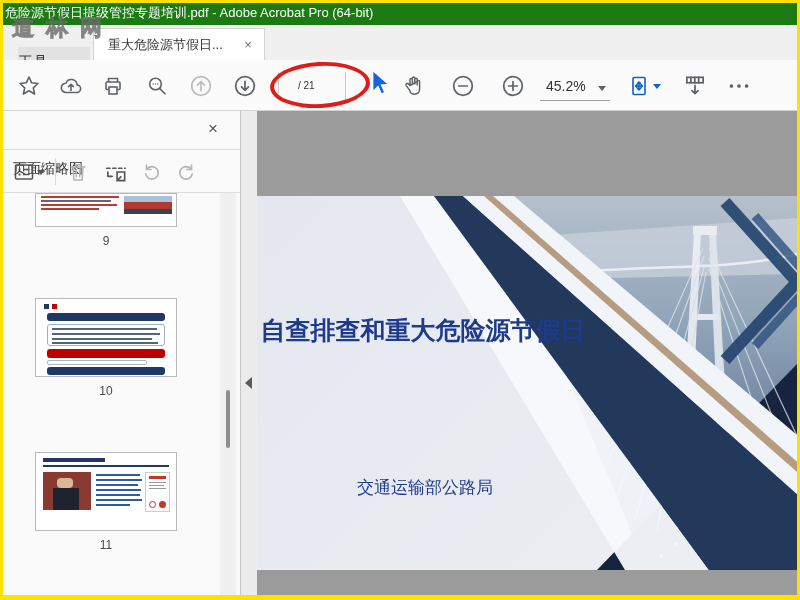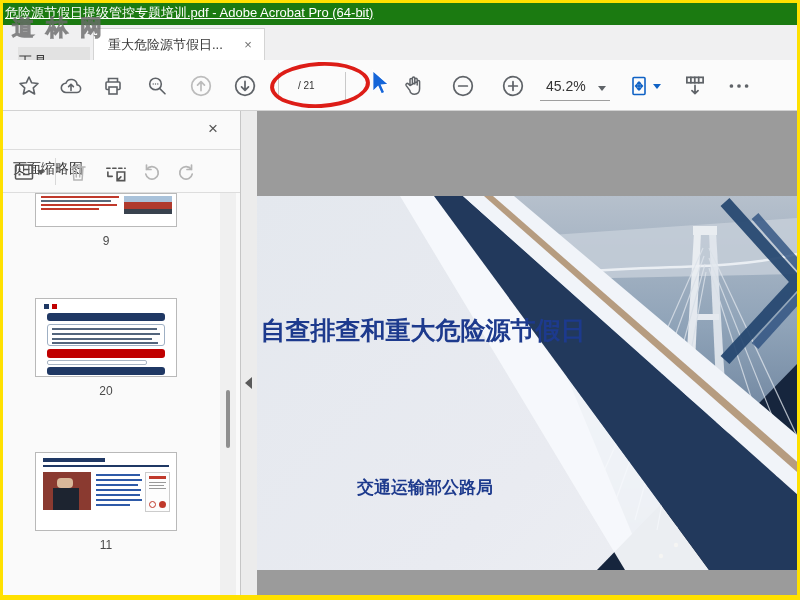--- a/index.html
+++ b/index.html
@@ -9,21 +9,21 @@
 
   
   .edge { position:absolute; background:#ffe100; z-index:60; }
   .edge.top    { left:0; top:0; width:800px; height:3px; }
   .edge.left   { left:0; top:0; width:3px; height:600px; }
   .edge.right  { left:797px; top:0; width:3px; height:600px; }
   .edge.bottom { left:0; top:595px; width:800px; height:5px; }
 
   
   .titlebar { position:absolute; left:0; top:0; width:800px; height:25px; background:#1b7a11; color:#fff;
-              font-size:13px; line-height:25px; padding-left:5px; white-space:nowrap; overflow:hidden;text-decoration:underline; }
+              font-size:13px; line-height:25px; padding-left:5px; white-space:nowrap; overflow:hidden; }
 
   
   .watermark { position:absolute; left:12px; top:13px; z-index:55; font-size:22px; font-weight:bold;
                letter-spacing:12px; color:rgba(255,255,255,0.08); -webkit-text-stroke:1px rgba(105,105,105,0.8); }
 
   
   .tabbar { position:absolute; left:0; top:25px; width:800px; height:35px; background:#f0f0f1; }
   .tab-tools { position:absolute; left:18px; top:6px; width:72px; height:29px; background:#e2e2e2;
                color:#3c3c3c; font-size:15px; line-height:29px;margin-top:16px; }
   .tab-doc { position:absolute; left:93px; top:3px; width:172px; height:32px; background:#fff;
@@ -75,21 +75,21 @@
               border-bottom:6px solid transparent; border-right:7px solid #5a5a5a; }
 
   
   .viewer { position:absolute; left:257px; top:111px; width:540px; height:484px; background:#9b9b9b; overflow:hidden; }
   .slide { position:absolute; left:0; top:85px; width:540px; height:374px;
            background:linear-gradient(135deg,#e4e8ee 0%,#e9ebf1 60%,#eef0f4 100%); overflow:hidden; }
   .slide svg { position:absolute; left:0; top:0; }
   .slide-titles { position:absolute; left:0; top:118px; width:332px; text-align:center; color:#1d3a8d;
                   font-size:25px; font-weight:bold; line-height:33px; white-space:nowrap; }
   .slide-org  { position:absolute; left:0; top:280px; width:336px; text-align:center; color:#1d3a8d;
-                font-size:17px; font-weight:bold; }
+                font-size:17px; font-weight:normal; }
   .slide-date { position:absolute; left:0; top:311px; width:336px; text-align:center; color:#1d3a8d;
                 font-size:17px; font-weight:bold; }
 </style>
 </head>
 <body>
 
 <div id="app">
 
   <div class="titlebar">
     <span>危险源节假日提级管控专题培训.pdf - Adobe Acrobat Pro (64-bit)</span>
@@ -273,21 +273,21 @@
       <div class="mini" style="left:11px;top:25px;width:118px;height:22px;border:1px solid #9fb0c4;border-radius:3px">
         <div style="position:absolute;left:4px;top:3px;width:105px;height:2px;background:#53657d"></div>
         <div style="position:absolute;left:4px;top:8px;width:108px;height:2px;background:#53657d"></div>
         <div style="position:absolute;left:4px;top:13px;width:100px;height:2px;background:#53657d"></div>
         <div style="position:absolute;left:4px;top:17px;width:106px;height:2px;background:#53657d"></div>
       </div>
       <div class="mini" style="left:11px;top:50px;width:118px;height:9px;background:#c00000;border-radius:3px"></div>
       <div class="mini" style="left:11px;top:61px;width:100px;height:5px;border:1px solid #aab6c4;border-radius:2px"></div>
       <div class="mini" style="left:11px;top:68px;width:118px;height:8px;background:#1f3864;border-radius:3px"></div>
     </div>
-    <div class="thumb-label" style="top:273px">20</div>
+    <div class="thumb-label" style="top:273px">10</div>
 
     <div class="thumb" style="top:341px;height:79px">
       <div class="mini" style="left:7px;top:5px;width:62px;height:4px;background:#1f3864"></div>
       <div class="mini" style="left:7px;top:12px;width:126px;height:2px;background:#1f3864"></div>
       <div class="mini" style="left:7px;top:19px;width:48px;height:38px;background:#8a3a30">
         <div style="position:absolute;left:14px;top:6px;width:16px;height:10px;background:#d9b89a;border-radius:4px"></div>
         <div style="position:absolute;left:10px;top:16px;width:26px;height:22px;background:#1d2430"></div>
       </div>
       <div class="mini" style="left:60px;top:19px;width:46px;height:38px">
         <div style="position:absolute;left:0;top:2px;width:44px;height:2px;background:#2e5aa8"></div>

